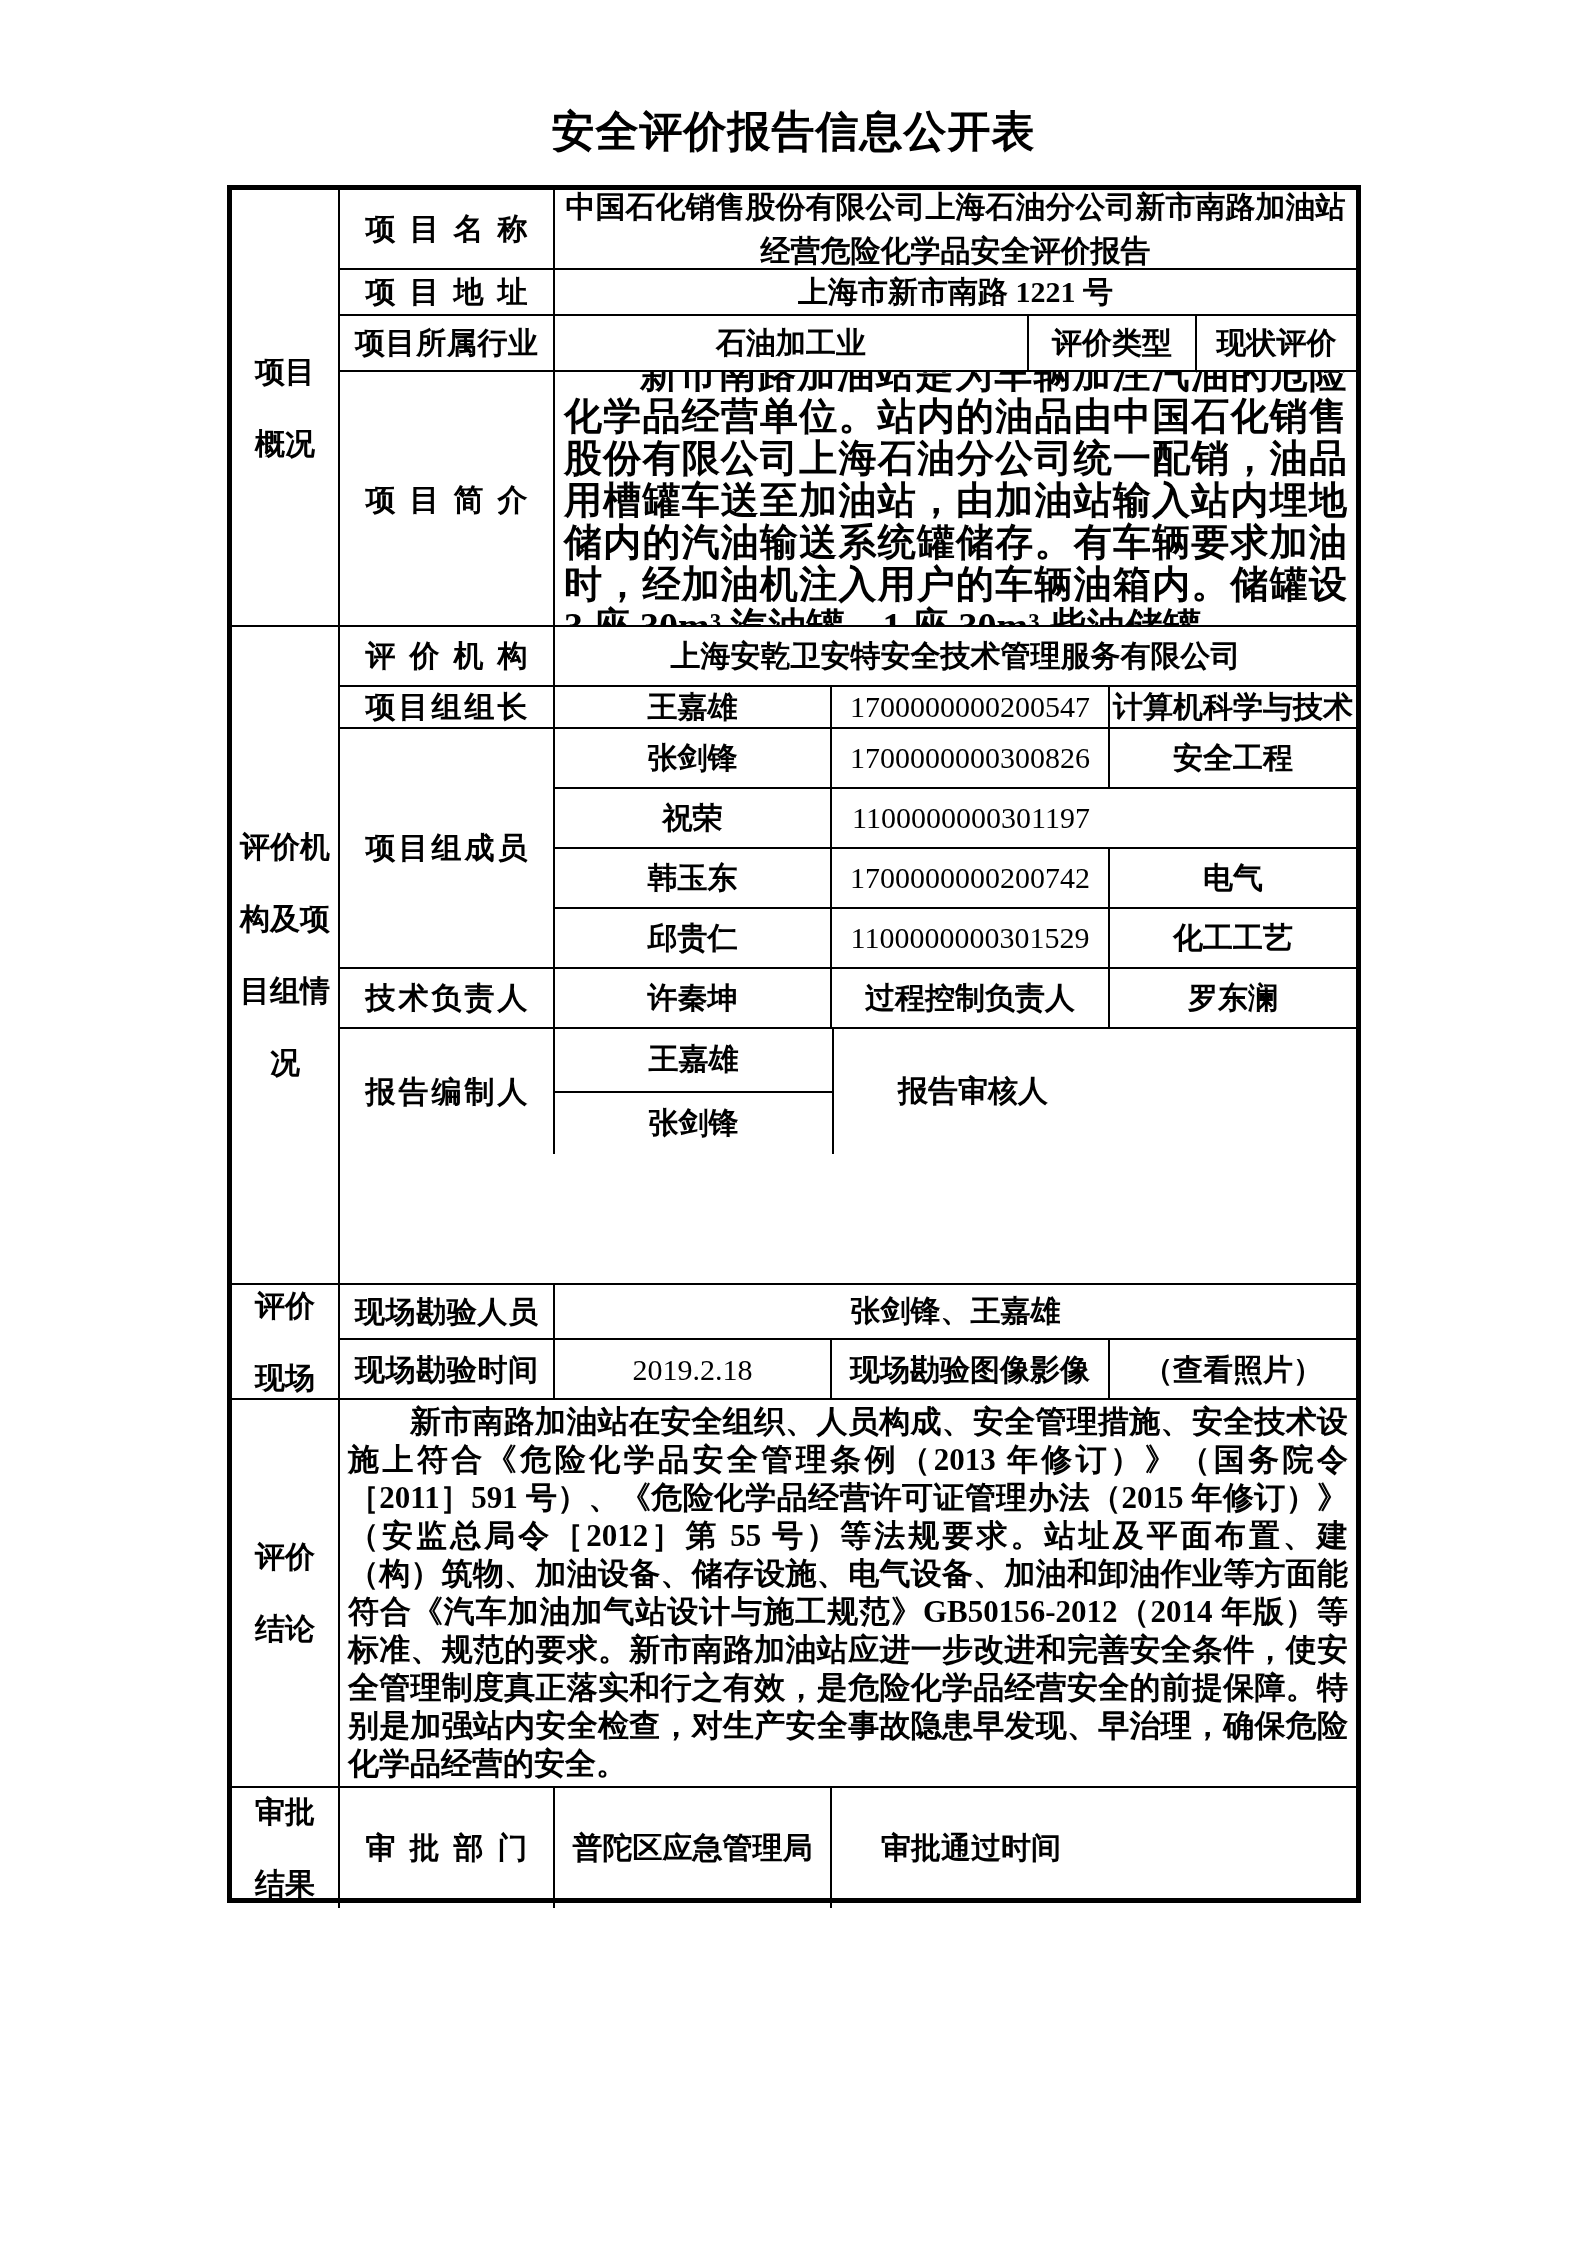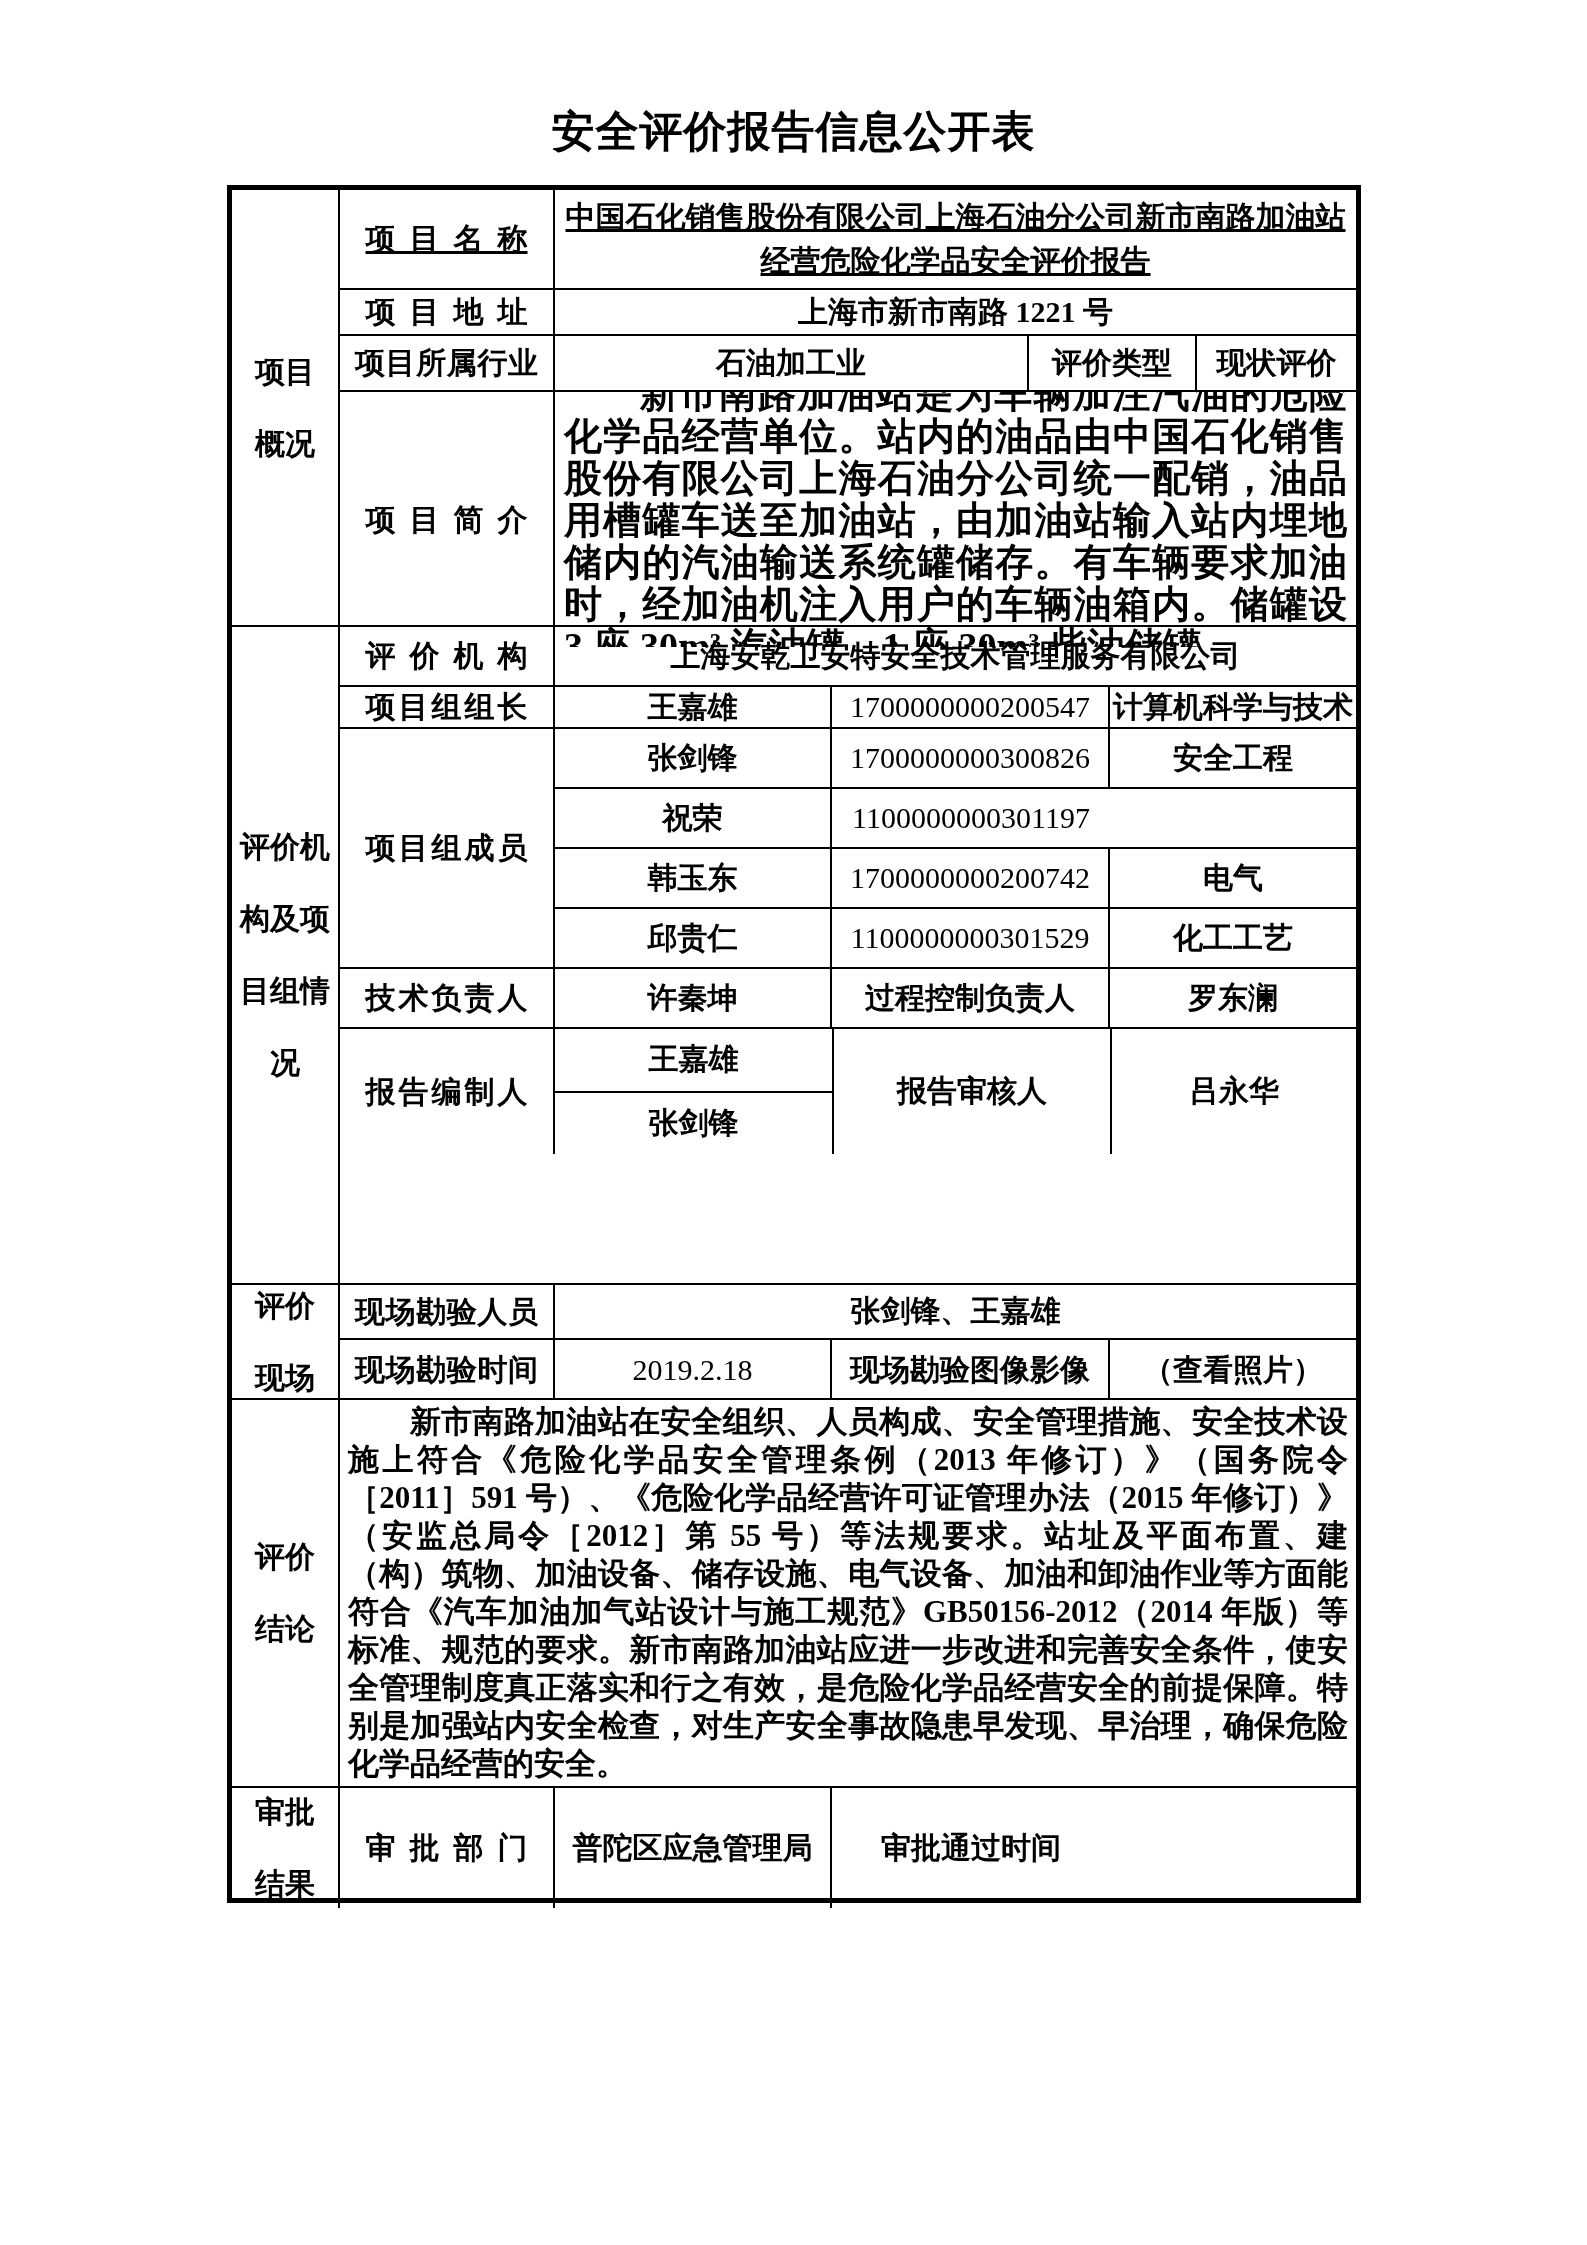--- a/index.html
+++ b/index.html
@@ -82,21 +82,21 @@
 
   <div class="doc-title">安全评价报告信息公开表</div>
 
   <div class="sheet">
 
     <div class="band" style="height:437px;">
       <div class="hcol">
         <span class="vtxt w2">项目概况</span>
       </div>
       <div class="bcontent">
-        <div class="row" style="height:100px;text-decoration:underline;">
+        <div class="row" style="height:80px;">
           <div class="cell c-label">
             <span class="dist">项目名称</span>
           </div>
           <div class="cell c-wide">
             <span class="namewrap">中国石化销售股份有限公司上海石油分公司新市南路加油站经营危险化学品安全评价报告</span>
           </div>
         </div>
         <div class="row" style="height:46px;">
           <div class="cell c-label">
             <span class="dist">项目地址</span>
@@ -181,21 +181,20 @@
           </div>
           <div class="stack" style="flex:0 0 277px;border-right:2px solid #000;">
             <div class="row">
               <div class="cell c-wide" style="border-right:none;">王嘉雄</div>
             </div>
             <div class="row">
               <div class="cell c-wide" style="border-right:none;">张剑锋</div>
             </div>
           </div>
           <div class="cell c2">报告审核人</div>
-          <div class="cell c3">吕永华</div>
         </div>
       </div>
     </div>
 
     <div class="band" style="height:115px;">
       <div class="hcol">
         <span class="vtxt w2">评价现场</span>
       </div>
       <div class="bcontent">
         <div class="row" style="height:55px;">

